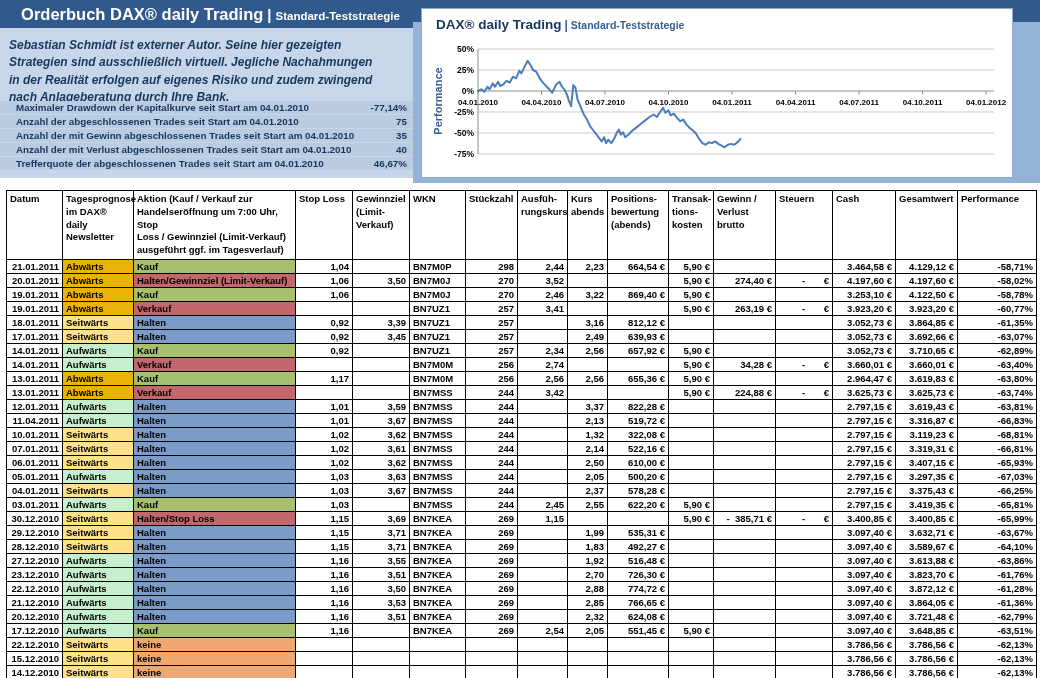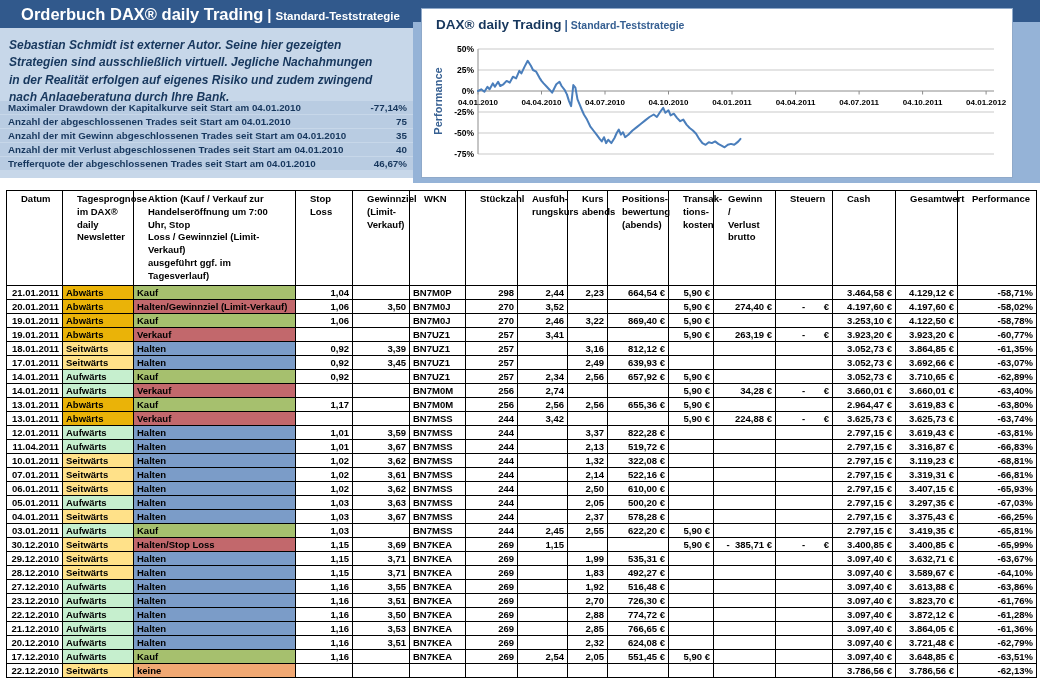--- a/index.html
+++ b/index.html
@@ -13,37 +13,37 @@
   .titlebox .tsep{font-size:15px;font-weight:bold;margin:0 4px;}
   .titlebox .t2{font-size:11.5px;font-weight:bold;}
   
   .leftpanel{position:absolute;left:0;top:28px;width:413px;height:150px;background:#c7d7e9;box-sizing:border-box;}
   .disclaimer{margin:0;padding:9px 12px 0 9px;font-size:12px;font-style:italic;font-weight:bold;
               color:#17375d;line-height:1.45;width:390px;box-sizing:border-box;}
   .stats{position:absolute;left:0;top:73px;width:413px;}
   .stat-row{display:flex;justify-content:space-between;align-items:center;height:13px;
             background:#b9cce2;margin-bottom:1px;padding:0 6px 0 8px;font-size:9.8px;
             font-weight:bold;color:#17375d;}
-  .stat-row .lbl{white-space:nowrap;overflow:hidden;}
+  .stat-row .lbl{white-space:nowrap;overflow:hidden;margin-left:8px;}
   .stat-row .val{white-space:nowrap;margin-left:24px;}
   
   .backdrop{position:absolute;left:413px;top:22px;width:627px;height:161px;background:#95b3d7;}
   .chartpanel{position:absolute;left:421px;top:8px;width:592px;height:170px;background:#fff;
               border:1px solid #8fa9c9;box-sizing:border-box;}
   .charttitle{position:absolute;left:14px;top:6px;white-space:nowrap;color:#17375d;}
   .charttitle .ct1{font-size:13.5px;font-weight:bold;}
   .charttitle .ctsep{font-size:12px;font-weight:bold;color:#376092;margin:0 3px;}
   .charttitle .ct2{font-size:10.5px;font-weight:bold;color:#376092;}
   .ylab{position:absolute;left:-24px;top:86px;width:80px;text-align:center;
         transform:rotate(-90deg);font-size:11px;font-weight:bold;color:#376092;}
   #chart-svg{position:absolute;left:16px;top:30px;}
   
   table.grid{position:absolute;left:6px;top:190px;width:1030px;border-collapse:collapse;table-layout:fixed;}
   .grid th{border:1px solid #000;vertical-align:top;text-align:left;font-size:9.5px;font-weight:bold;
-           padding:2px 14px;line-height:1.35;white-space:pre-line;background:#fff;color:#000;height:62px;}
+           padding:2px 3px;line-height:1.35;white-space:pre-line;background:#fff;color:#000;height:62px;}
   .grid td{border:1px solid #000;height:13px;line-height:13px;padding:0 3px;font-size:9.5px;
            font-weight:bold;white-space:pre;overflow:hidden;color:#000;}
   .grid td.num{text-align:right;}
   .grid td.c-date{text-align:right;}
   .t-down{background:#eab308;color:#9c0006;}
   .t-side{background:#ffe189;color:#9c6500;}
   .t-up{background:#c6efce;color:#006100;}
   .a-kauf{background:#a6c06e;color:#fff;margin-left:15px;}
   .a-verkauf{background:#c2686c;color:#fff;}
   .a-halten{background:#7b9cc8;color:#fff;}

